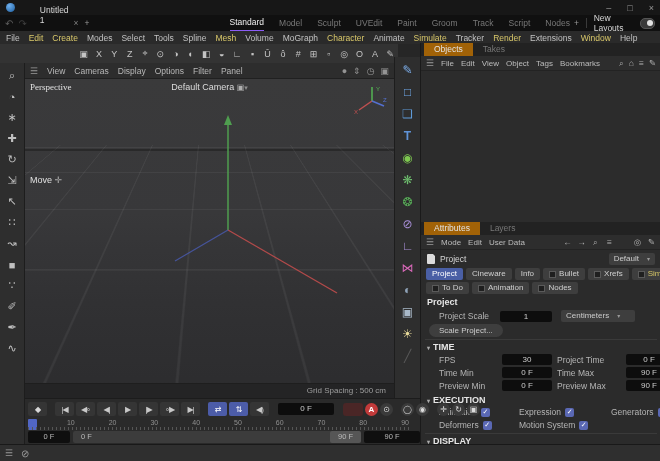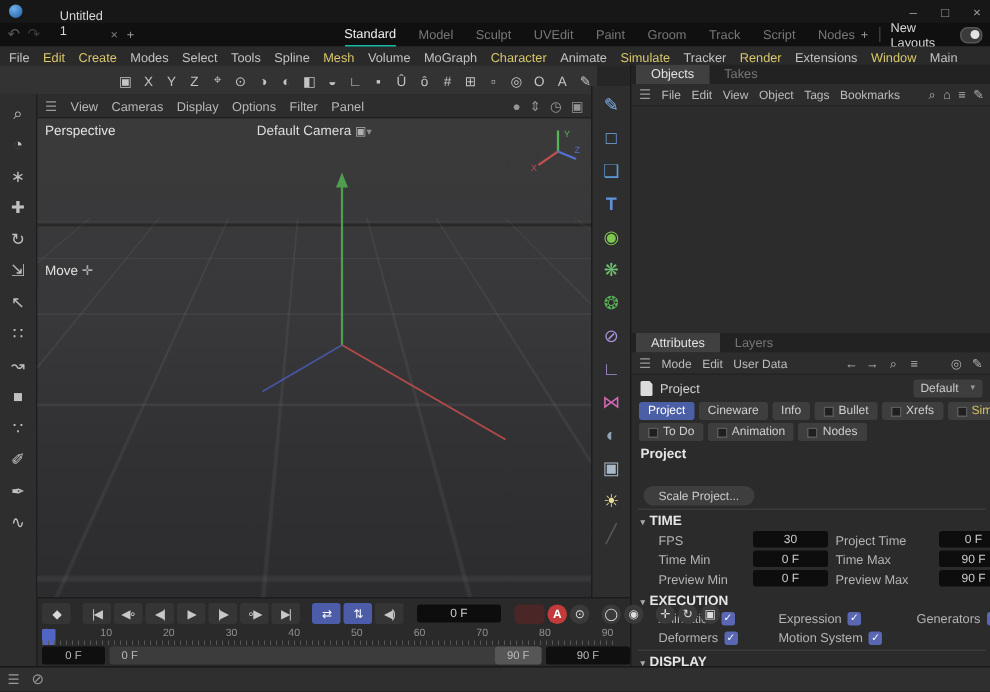--- a/index.html
+++ b/index.html
@@ -15,21 +15,21 @@
   .wbtns span{cursor:default;}
 
   
   .tabbar{position:absolute;left:0;top:15px;width:660px;height:16px;background:#101010;display:flex;align-items:center;padding:0 5px;box-sizing:border-box;font-size:8.5px;}
   .histicon{color:#5a5a5a;font-size:10px;margin-right:5px;}
   .doctab{color:#d8d8d8;margin:0 3px 16px 8px;}
   .docclose{color:#808080;margin:0 6px 0 2px;}
   .docadd{color:#9a9a9a;margin-right:10px;}
   .laytabs{display:flex;align-items:center;gap:15px;margin-left:130px;flex:1;}
   .lt{color:#787878;line-height:15px;}
-  .lt.active{color:#f0f0f0;border-bottom:2px solid #14b8a6;}
+  .lt.active{color:#f0f0f0;border-bottom:2px solid #8b5cf6;}
   .layadd{color:#9a9a9a;margin-left:4px;}
   .laydiv{width:1px;height:10px;background:#3a3a3a;margin:0 7px;}
   .newlay{color:#d8d8d8;}
   .toggle{width:17px;height:9px;border-radius:5px;background:#3a3a3a;border:1px solid #555;position:relative;margin-left:7px;}
   .toggle::after{content:'';position:absolute;right:1px;top:1px;width:6px;height:6px;border-radius:50%;background:#e2e2e2;}
 
   
   .menubar{position:absolute;left:0;top:31px;width:660px;height:13px;background:#2a2a2a;display:flex;align-items:center;gap:9px;padding:0 6px;box-sizing:border-box;font-size:8.5px;}
   .mi{color:#c2c2c2;}
   .mi.accent{color:#d9c86a;}
@@ -45,40 +45,40 @@
   
   .vmenu{position:absolute;left:25px;top:63px;width:369px;height:16px;background:#2d2d2d;border-bottom:1px solid #202020;box-sizing:border-box;display:flex;align-items:center;gap:9px;padding:0 5px;font-size:8.5px;color:#b8b8b8;}
   .vmham{color:#9a9a9a;font-size:9px;}
   .vmr{margin-left:auto;display:flex;gap:6px;color:#949494;font-size:9px;}
   .canvas{position:absolute;left:25px;top:79px;width:369px;height:319px;overflow:hidden;background:linear-gradient(#3a3a3b 0%,#38383a 42%,#313133 70%,#2c2c2e 100%);}
   .gridplane{position:absolute;left:-195px;top:66px;width:760px;height:420px;
      background:repeating-linear-gradient(90deg,rgba(255,255,255,0.05) 0 1px,transparent 1px 46px),
                 repeating-linear-gradient(0deg,rgba(255,255,255,0.05) 0 1px,transparent 1px 46px);
      transform:perspective(260px) rotateX(64deg);transform-origin:50% 0;}
   .horizon{position:absolute;left:0;top:70px;width:369px;height:2px;background:rgba(0,0,0,0.28);}
-  .vp-label{position:absolute;left:5px;top:3px;color:#e2e2e2;font-size:9px;}
+  .vp-label{position:absolute;left:5px;top:3px;color:#e2e2e2;font-size:9px;font-family:Liberation Serif, serif;}
   .vp-cam{position:absolute;left:0;right:0;top:3px;text-align:center;color:#dcdcdc;font-size:9px;}
   .cam-ic{color:#b0b0b0;font-size:8px;}
   .cam-dd{color:#909090;font-size:7px;}
   .vp-move{position:absolute;left:5px;top:96px;color:#e0e0e0;font-size:9px;}
   .mv-ic{color:#aaa;font-size:9px;}
   .watermark{position:absolute;left:29px;top:205px;font-size:27px;font-weight:700;color:#f2ea00;letter-spacing:0.5px;}
   .gridstrip{position:absolute;left:0;bottom:0;width:369px;height:15px;background:#242425;border-top:1px solid #1e1e1e;box-sizing:border-box;text-align:right;color:#9e9e9e;font-size:8px;line-height:14px;padding-right:8px;}
   .axsvg{position:absolute;left:0;top:0;}
   .gizmo{position:absolute;right:6px;top:4px;}
 
   
   .op{position:absolute;left:394px;top:57px;width:26px;height:341px;background:#2e2e2e;border-left:1px solid #1d1d1d;box-sizing:border-box;display:flex;flex-direction:column;align-items:center;padding-top:4px;gap:5px;}
   .opi{width:20px;height:17px;display:flex;align-items:center;justify-content:center;font-size:12px;flex:none;}
 
   
   .rpanel{position:absolute;left:420px;top:43px;width:240px;height:401px;background:#2b2b2b;border-left:1px solid #1a1a1a;box-sizing:border-box;overflow:hidden;}
   .ptabs{position:absolute;left:0;width:240px;height:13px;background:#222222;display:flex;padding-left:3px;}
   .ptab{padding:0 10px;line-height:13px;font-size:8.5px;color:#777;}
-  .ptab.active{background:#404040;color:#e2e2e2;}
+  .ptab.active{background:#a16207;color:#e2e2e2;}
   .pmenu{position:absolute;left:0;width:240px;height:15px;background:#2d2d2d;border-bottom:1px solid #232323;box-sizing:border-box;display:flex;align-items:center;gap:7px;padding:0 5px;font-size:8px;color:#bcbcbc;}
   .pmham{color:#9a9a9a;font-size:9px;}
   .pmicons{margin-left:auto;display:flex;gap:5px;align-items:center;color:#b0b0b0;font-size:8.5px;}
   .otree{position:absolute;left:0;top:28px;width:240px;height:151px;background:#2c2c2c;}
   .ami{display:flex;align-items:center;justify-content:center;min-width:9px;}
   .objrow{position:absolute;left:0;width:240px;height:15px;display:flex;align-items:center;gap:5px;padding:0 6px;box-sizing:border-box;font-size:8.5px;color:#d5d5d5;}
   .docic{width:8px;height:10px;background:#dcdcdc;border-radius:1px;position:relative;}
   .docic::after{content:'';position:absolute;right:-1px;top:-1px;border:2px solid #2b2b2b;border-left-color:transparent;border-bottom-color:transparent;}
   .dd{margin-left:auto;background:#3e3e3e;border-radius:2px;height:12px;line-height:12px;padding:0 5px;font-size:8px;color:#ccc;display:flex;align-items:center;gap:8px;}
   .dd .car{color:#999;font-size:6px;}
@@ -174,21 +174,21 @@
       <span class="mi accent">Mesh</span>
       <span class="mi">Volume</span>
       <span class="mi">MoGraph</span>
       <span class="mi accent">Character</span>
       <span class="mi">Animate</span>
       <span class="mi accent">Simulate</span>
       <span class="mi">Tracker</span>
       <span class="mi accent">Render</span>
       <span class="mi">Extensions</span>
       <span class="mi accent">Window</span>
-      <span class="mi">Main</span>
+      <span class="mi">Help</span>
     </div>
 
   <div class="toolbar">
 
   <span class="tbi">▣</span>
       <span class="tbi">X</span>
       <span class="tbi">Y</span>
       <span class="tbi">Z</span>
       <span class="tbi">⌖</span>
       <span class="tbi">⊙</span>
@@ -268,20 +268,21 @@
     </svg>
 
     <div class="vp-label">Perspective</div>
     <div class="vp-cam">
       <span>Default Camera</span>
       <span class="cam-ic">▣</span><span class="cam-dd">▾</span>
     </div>
     <div class="vp-move">
       <span>Move</span> <span class="mv-ic">✛</span>
     </div>
+    <div class="gridstrip">Grid Spacing : 500 cm</div>
   </div>
 
   <div class="op">
 
   <span class="opi" style="color:#7fb2f0">✎</span>
       <span class="opi" style="color:#6fa8e8">□</span>
       <span class="opi" style="color:#5f9ad8">❑</span>
       <span class="opi" style="color:#5f93d8;font-weight:bold">T</span>
       <span class="opi" style="color:#7ec850">◉</span>
       <span class="opi" style="color:#6ec06e">❋</span>
@@ -368,20 +369,28 @@
       </div>
     <div class="chiprow" style="top:239px">
 
     <span class="chip cb">To Do</span>
         <span class="chip cb">Animation</span>
         <span class="chip cb">Nodes</span>
       </div>
 
     <div class="sechdr" style="top:254px">Project</div>
 
+    <div class="srow" style="top:267px">
+      <span style="width:56px">Project Scale</span>
+      <span class="field" style="width:52px">1</span>
+      <span class="dd" style="margin-left:4px;width:64px">
+        <span>Centimeters</span>
+          <span class="car">▾</span>
+      </span>
+    </div>
     <div class="srow" style="top:281px;left:8px">
       <span class="pillbtn">Scale Project...</span>
     </div>
 
     <div class="hr" style="top:296px"></div>
     <div class="sechdr" style="top:299px">
       <span class="car">▾</span><span>TIME</span>
     </div>
 
     <div class="tgrid" style="top:311px">

